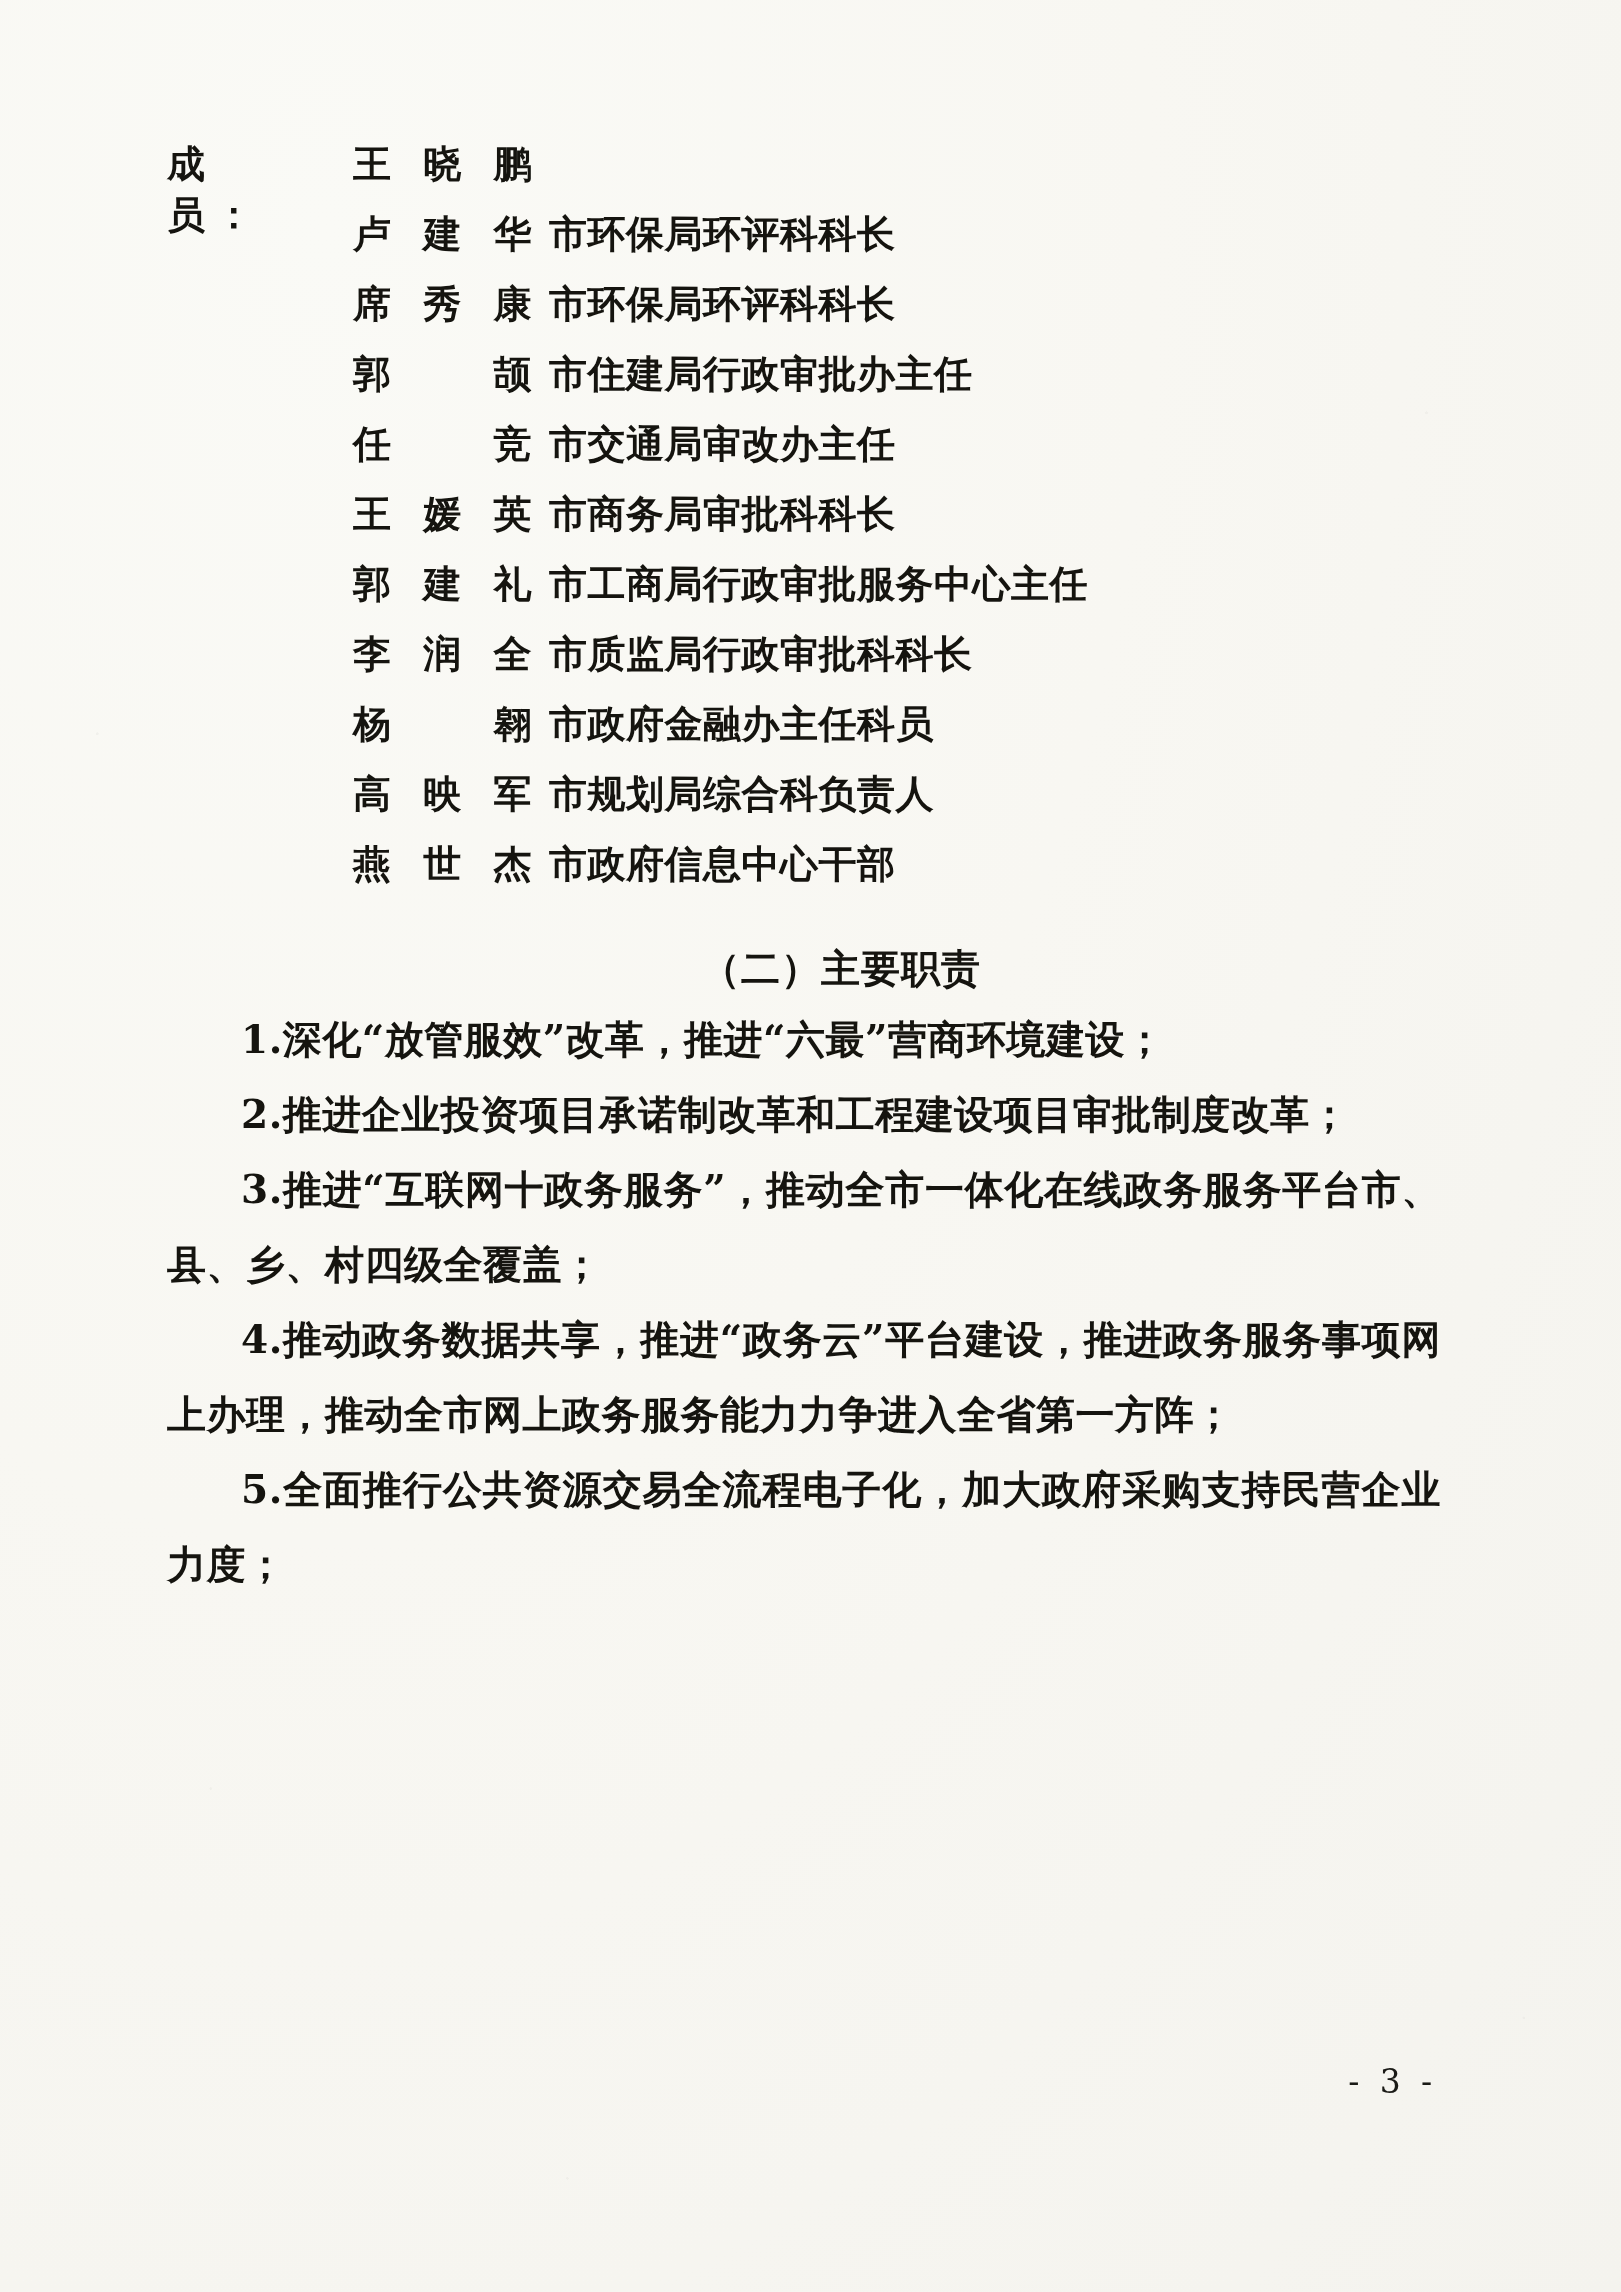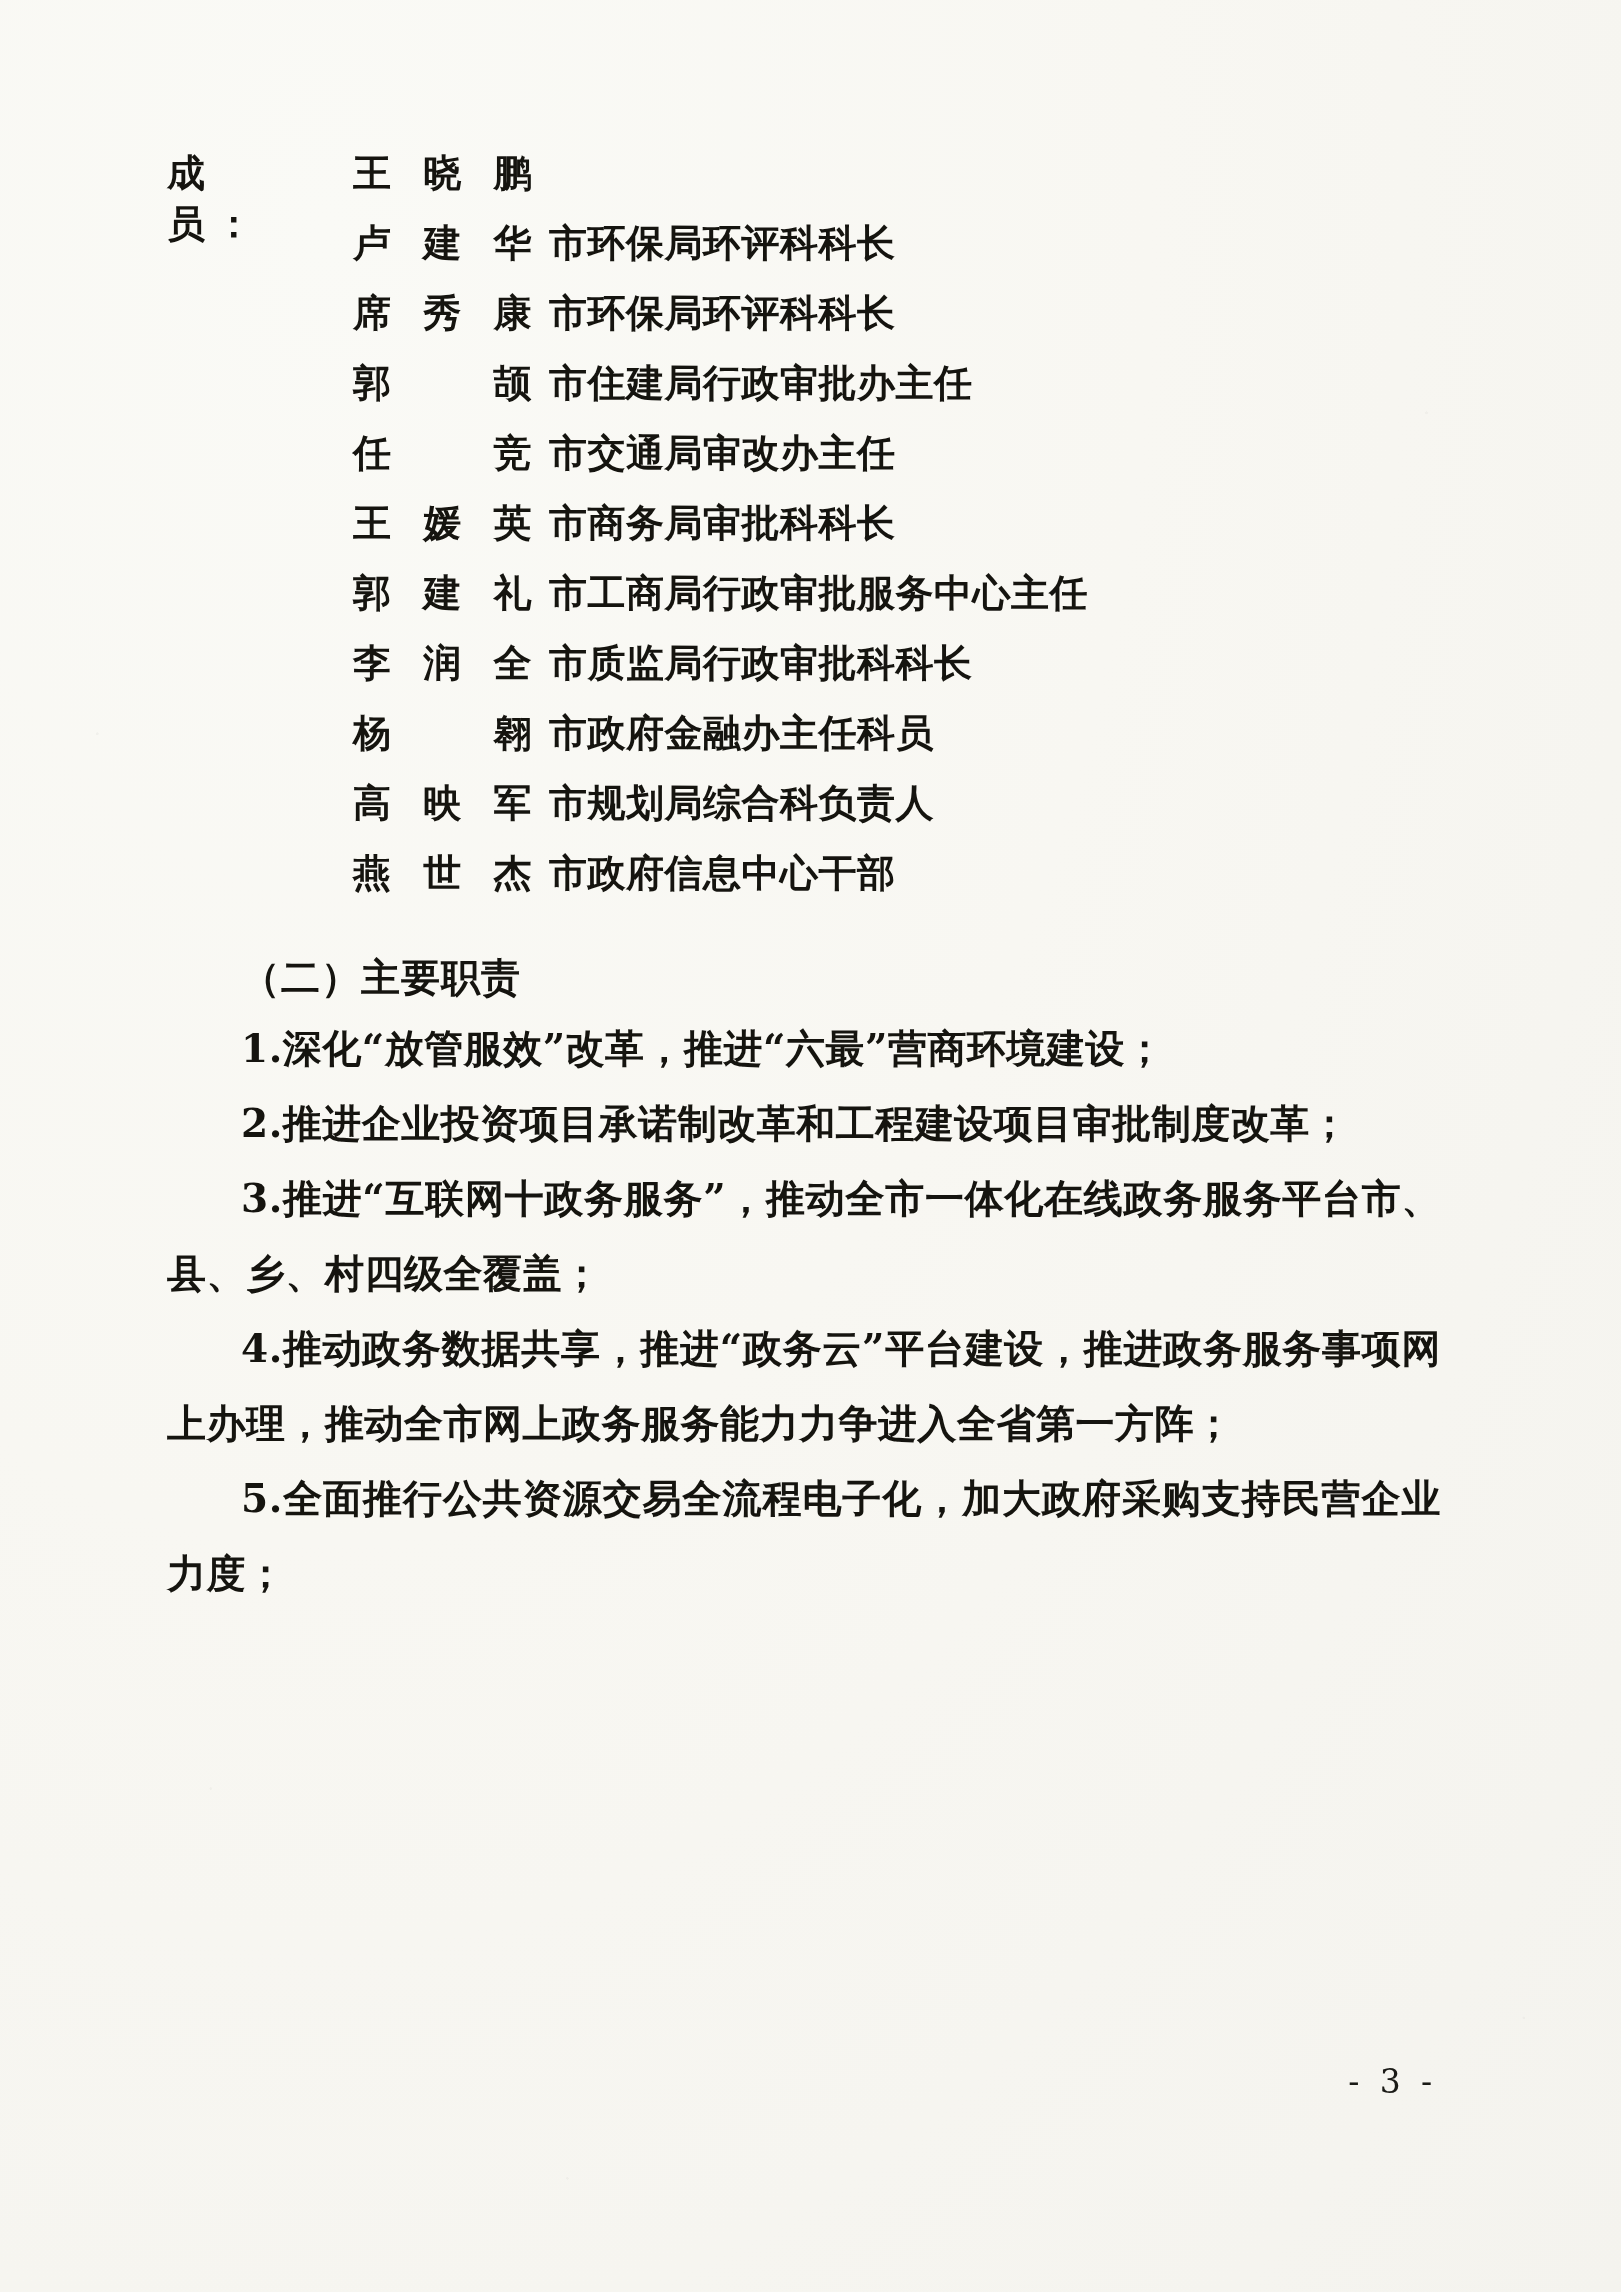--- a/index.html
+++ b/index.html
@@ -31,21 +31,21 @@
       radial-gradient(circle at 13% 78%, rgba(0,0,0,0.03) 0 1.1px, transparent 1.5px),
       radial-gradient(circle at 88% 18%, rgba(0,0,0,0.03) 0 1.2px, transparent 1.6px),
       radial-gradient(circle at 72% 62%, rgba(0,0,0,0.025) 0 1px, transparent 1.4px),
       radial-gradient(circle at 35% 95%, rgba(0,0,0,0.03) 0 1.1px, transparent 1.5px),
       radial-gradient(circle at 94% 88%, rgba(0,0,0,0.03) 0 1.1px, transparent 1.5px);
     opacity: 0.9;
   }
   .content {
     position: absolute;
     left: 167px;
-    top: 121px;
+    top: 112px;
     width: 1274px;
   }
 
   
   .roster {
     margin-top: 27.4px;
   }
   .roster-row {
     display: flex;
     align-items: baseline;
@@ -80,20 +80,21 @@
 
   
   .section-heading {
     font-size: 39px;
     font-weight: 600;
     color: #15140f;
     margin-top: 33px;
     margin-bottom: 5.9px;
     text-indent: 74px;
     letter-spacing: 1px;
+    text-align: center;
   }
   .para {
     font-size: 39px;
     font-weight: 600;
     color: #15140f;
     line-height: 75px;
     text-indent: 74px;
     letter-spacing: 0.5px;
     margin: 0;
     text-align: justify;

